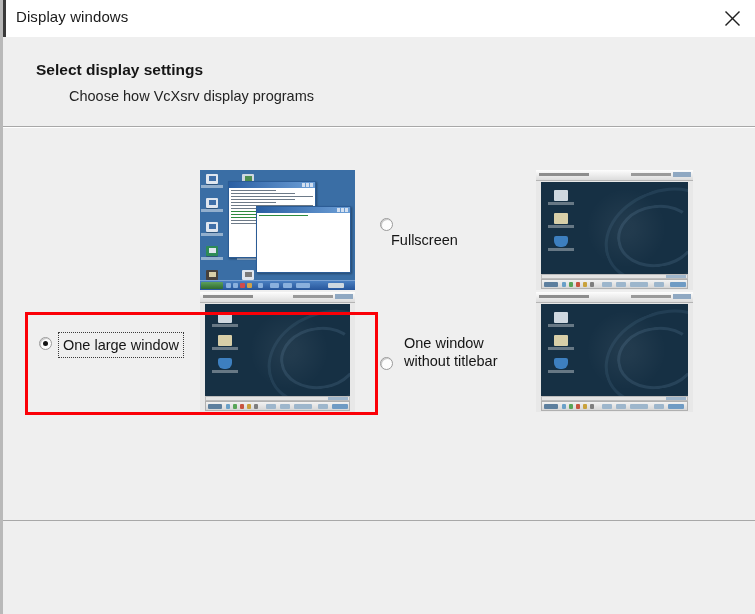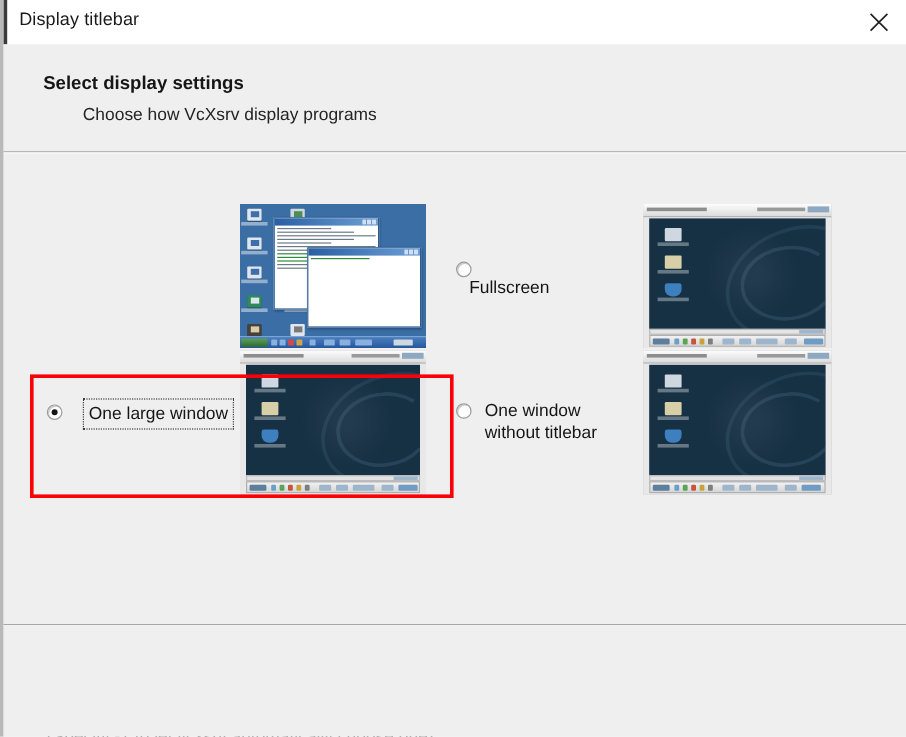--- a/index.html
+++ b/index.html
@@ -134,21 +134,21 @@
     margin-left: 11px;
     font-size: 14.5px;
     color: #151515;
     line-height: 18px;
     white-space: pre-line;
   }
   .radio-label.focused {
     outline: 1px dotted #3a3a3a;
     outline-offset: 2px;
     padding: 1px 2px;
-    margin-left: 20px;
+    margin-left: 9px;
   }
 
   
   .thumb {
     position: absolute;
     box-sizing: border-box;
     overflow: hidden;
     background: #c9c9c9;
   }
 
@@ -377,21 +377,21 @@
     background: #efefef;
   }
 </style>
 </head>
 <body>
 
 <div id="window">
 
   <div id="titlebar">
     <div id="titlebar-left-accent"></div>
-    <div id="window-title">Display titlebar</div>
+    <div id="window-title">Display windows</div>
     <div id="close-button">
       <svg width="17" height="17" viewBox="0 0 17 17" aria-hidden="true">
         <line x1="1.5" y1="1.5" x2="15.5" y2="15.5" stroke="#202020" stroke-width="1.4"></line>
         <line x1="15.5" y1="1.5" x2="1.5" y2="15.5" stroke="#202020" stroke-width="1.4"></line>
       </svg>
     </div>
   </div>
 
   <div id="header">
     <div id="header-subtitle">Choose how VcXsrv display programs</div>
@@ -557,21 +557,21 @@
           <div class="pitem" style="left:48px;background:#7e7e7e"></div>
           <div class="pitem" style="left:60px;width:10px;background:#9db6cc"></div>
           <div class="pitem" style="left:74px;width:10px;background:#9db6cc"></div>
           <div class="pitem" style="left:88px;width:18px;background:#9db6cc"></div>
           <div class="pitem" style="left:112px;width:10px;background:#9db6cc"></div>
           <div class="pitem" style="left:126px;width:16px;background:#6f9bc4"></div>
         </div>
       </div>
     </div>
 
-    <div class="radio-row" style="left:377px; top:206px;">
+    <div class="radio-row" style="left:377px; top:206px;align-items:flex-end;">
       <span class="radio"></span>
       <span class="radio-label">One window
 without titlebar</span>
     </div>
 
     <div class="thumb" style="left:533px; top:164px; width:157px; height:120px;">
       <div class="tb-deb">
         <div class="wtitle">
             <div class="tl"></div>
             <div class="tr"></div>

